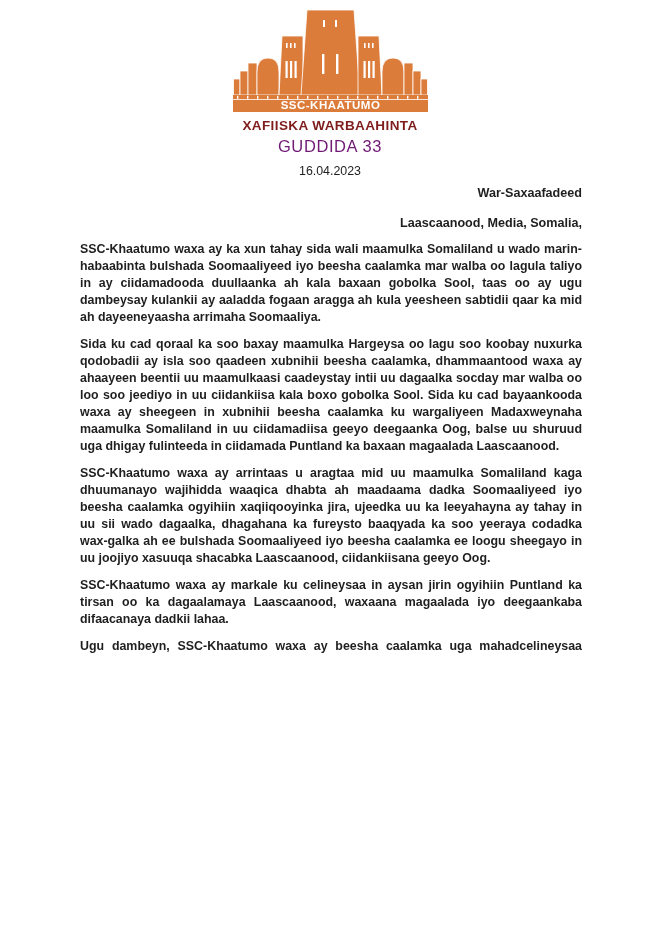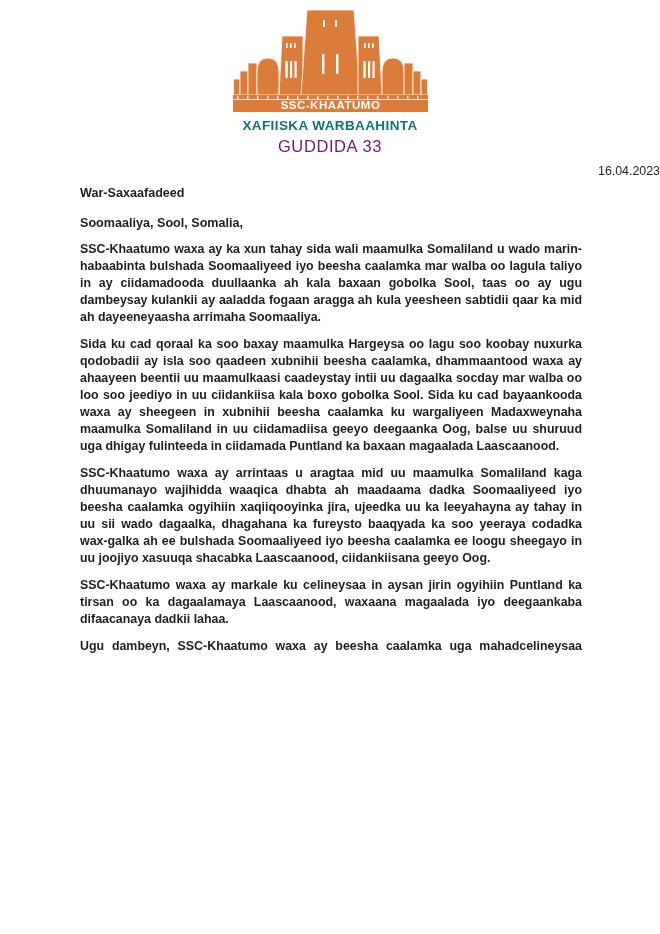--- a/index.html
+++ b/index.html
@@ -9,34 +9,34 @@
     margin:0 auto;
     background:#ffffff;
     font-family:"Liberation Sans", sans-serif;
     color:#1f1f1f;
     overflow:hidden;
   }
   .masthead { text-align:center; padding-top:8px; }
   .logo-svg { display:block; margin:0 auto; }
   .office-line {
     margin-top:6px;
-    color:#0f766e;
+    color:#7f1d1d;
     font-weight:bold;
     font-size:13.5px;
     letter-spacing:0.4px;
   }
   .committee-line {
     margin-top:4px;
     color:#701a75;
     font-size:16.5px;
     letter-spacing:0.6px;
   }
-  .date-line { margin-top:8px; text-align:right; font-size:12.4px; }
+  .date-line { margin-top:8px; text-align:center; font-size:12.4px; }
   .content { padding:0 78px 0 80px; }
-  .bold-line { font-weight:bold; font-size:12.6px; line-height:16px; }
+  .bold-line { font-weight:bold; font-size:12.6px; line-height:16px;text-align:right; }
   .press-label { margin-top:7px; }
   .location-line { margin-top:14px; }
   p.body-par {
     font-size:12.4px;
     line-height:17px;
     text-align:justify;
     margin:10px 0 0 0;
     font-weight:bold;
   }
   p.body-par.first { margin-top:10px; }
@@ -135,21 +135,21 @@
       </g>
     </svg>
 
     <div class="office-line">XAFIISKA WARBAAHINTA</div>
     <div class="committee-line">GUDDIDA 33</div>
     <div class="date-line">16.04.2023</div>
   </div>
 
   <div class="content">
     <div class="bold-line press-label">War-Saxaafadeed</div>
-    <div class="bold-line location-line">Soomaaliya, Sool, Somalia,</div>
+    <div class="bold-line location-line">Laascaanood, Media, Somalia,</div>
 
     <p class="body-par first">SSC-Khaatumo waxa ay ka xun tahay sida wali maamulka Somaliland u wado marin-habaabinta bulshada Soomaaliyeed iyo beesha caalamka mar walba oo lagula taliyo in ay ciidamadooda duullaanka ah kala baxaan gobolka Sool, taas oo ay ugu dambeysay kulankii ay aaladda fogaan aragga ah kula yeesheen sabtidii qaar ka mid ah dayeeneyaasha arrimaha Soomaaliya.</p>
     <p class="body-par">Sida ku cad qoraal ka soo baxay maamulka Hargeysa oo lagu soo koobay nuxurka qodobadii ay isla soo qaadeen xubnihii beesha caalamka, dhammaantood waxa ay ahaayeen beentii uu maamulkaasi caadeystay intii uu dagaalka socday mar walba oo loo soo jeediyo in uu ciidankiisa kala boxo gobolka Sool. Sida ku cad bayaankooda waxa ay sheegeen in xubnihii beesha caalamka ku wargaliyeen Madaxweynaha maamulka Somaliland in uu ciidamadiisa geeyo deegaanka Oog, balse uu shuruud uga dhigay fulinteeda in ciidamada Puntland ka baxaan magaalada Laascaanood.</p>
     <p class="body-par">SSC-Khaatumo waxa ay arrintaas u aragtaa mid uu maamulka Somaliland kaga dhuumanayo wajihidda waaqica dhabta ah maadaama dadka Soomaaliyeed iyo beesha caalamka ogyihiin xaqiiqooyinka jira, ujeedka uu ka leeyahayna ay tahay in uu sii wado dagaalka, dhagahana ka fureysto baaqyada ka soo yeeraya codadka wax-galka ah ee bulshada Soomaaliyeed iyo beesha caalamka ee loogu sheegayo in uu joojiyo xasuuqa shacabka Laascaanood, ciidankiisana geeyo Oog.</p>
     <p class="body-par">SSC-Khaatumo waxa ay markale ku celineysaa in aysan jirin ogyihiin Puntland ka tirsan oo ka dagaalamaya Laascaanood, waxaana magaalada iyo deegaankaba difaacanaya dadkii lahaa.</p>
     <p class="body-par">Ugu dambeyn, SSC-Khaatumo waxa ay beesha caalamka uga mahadcelineysaa dadaallada joogtada ah ee ay ku bixinayaan sidii Muuse Biixi u joojin lahaa xasuuqa shacabka SSC-Khaatumo, waxaana markale ugu baaqeynaa maamulka Soomaaliya in ay ciidankooda kala baxaan Gobolka Sool oo ay geeyaan Oog.</p>
 
 
     <div class="footer-block">
       <div>SSC-Khaatumo</div>

